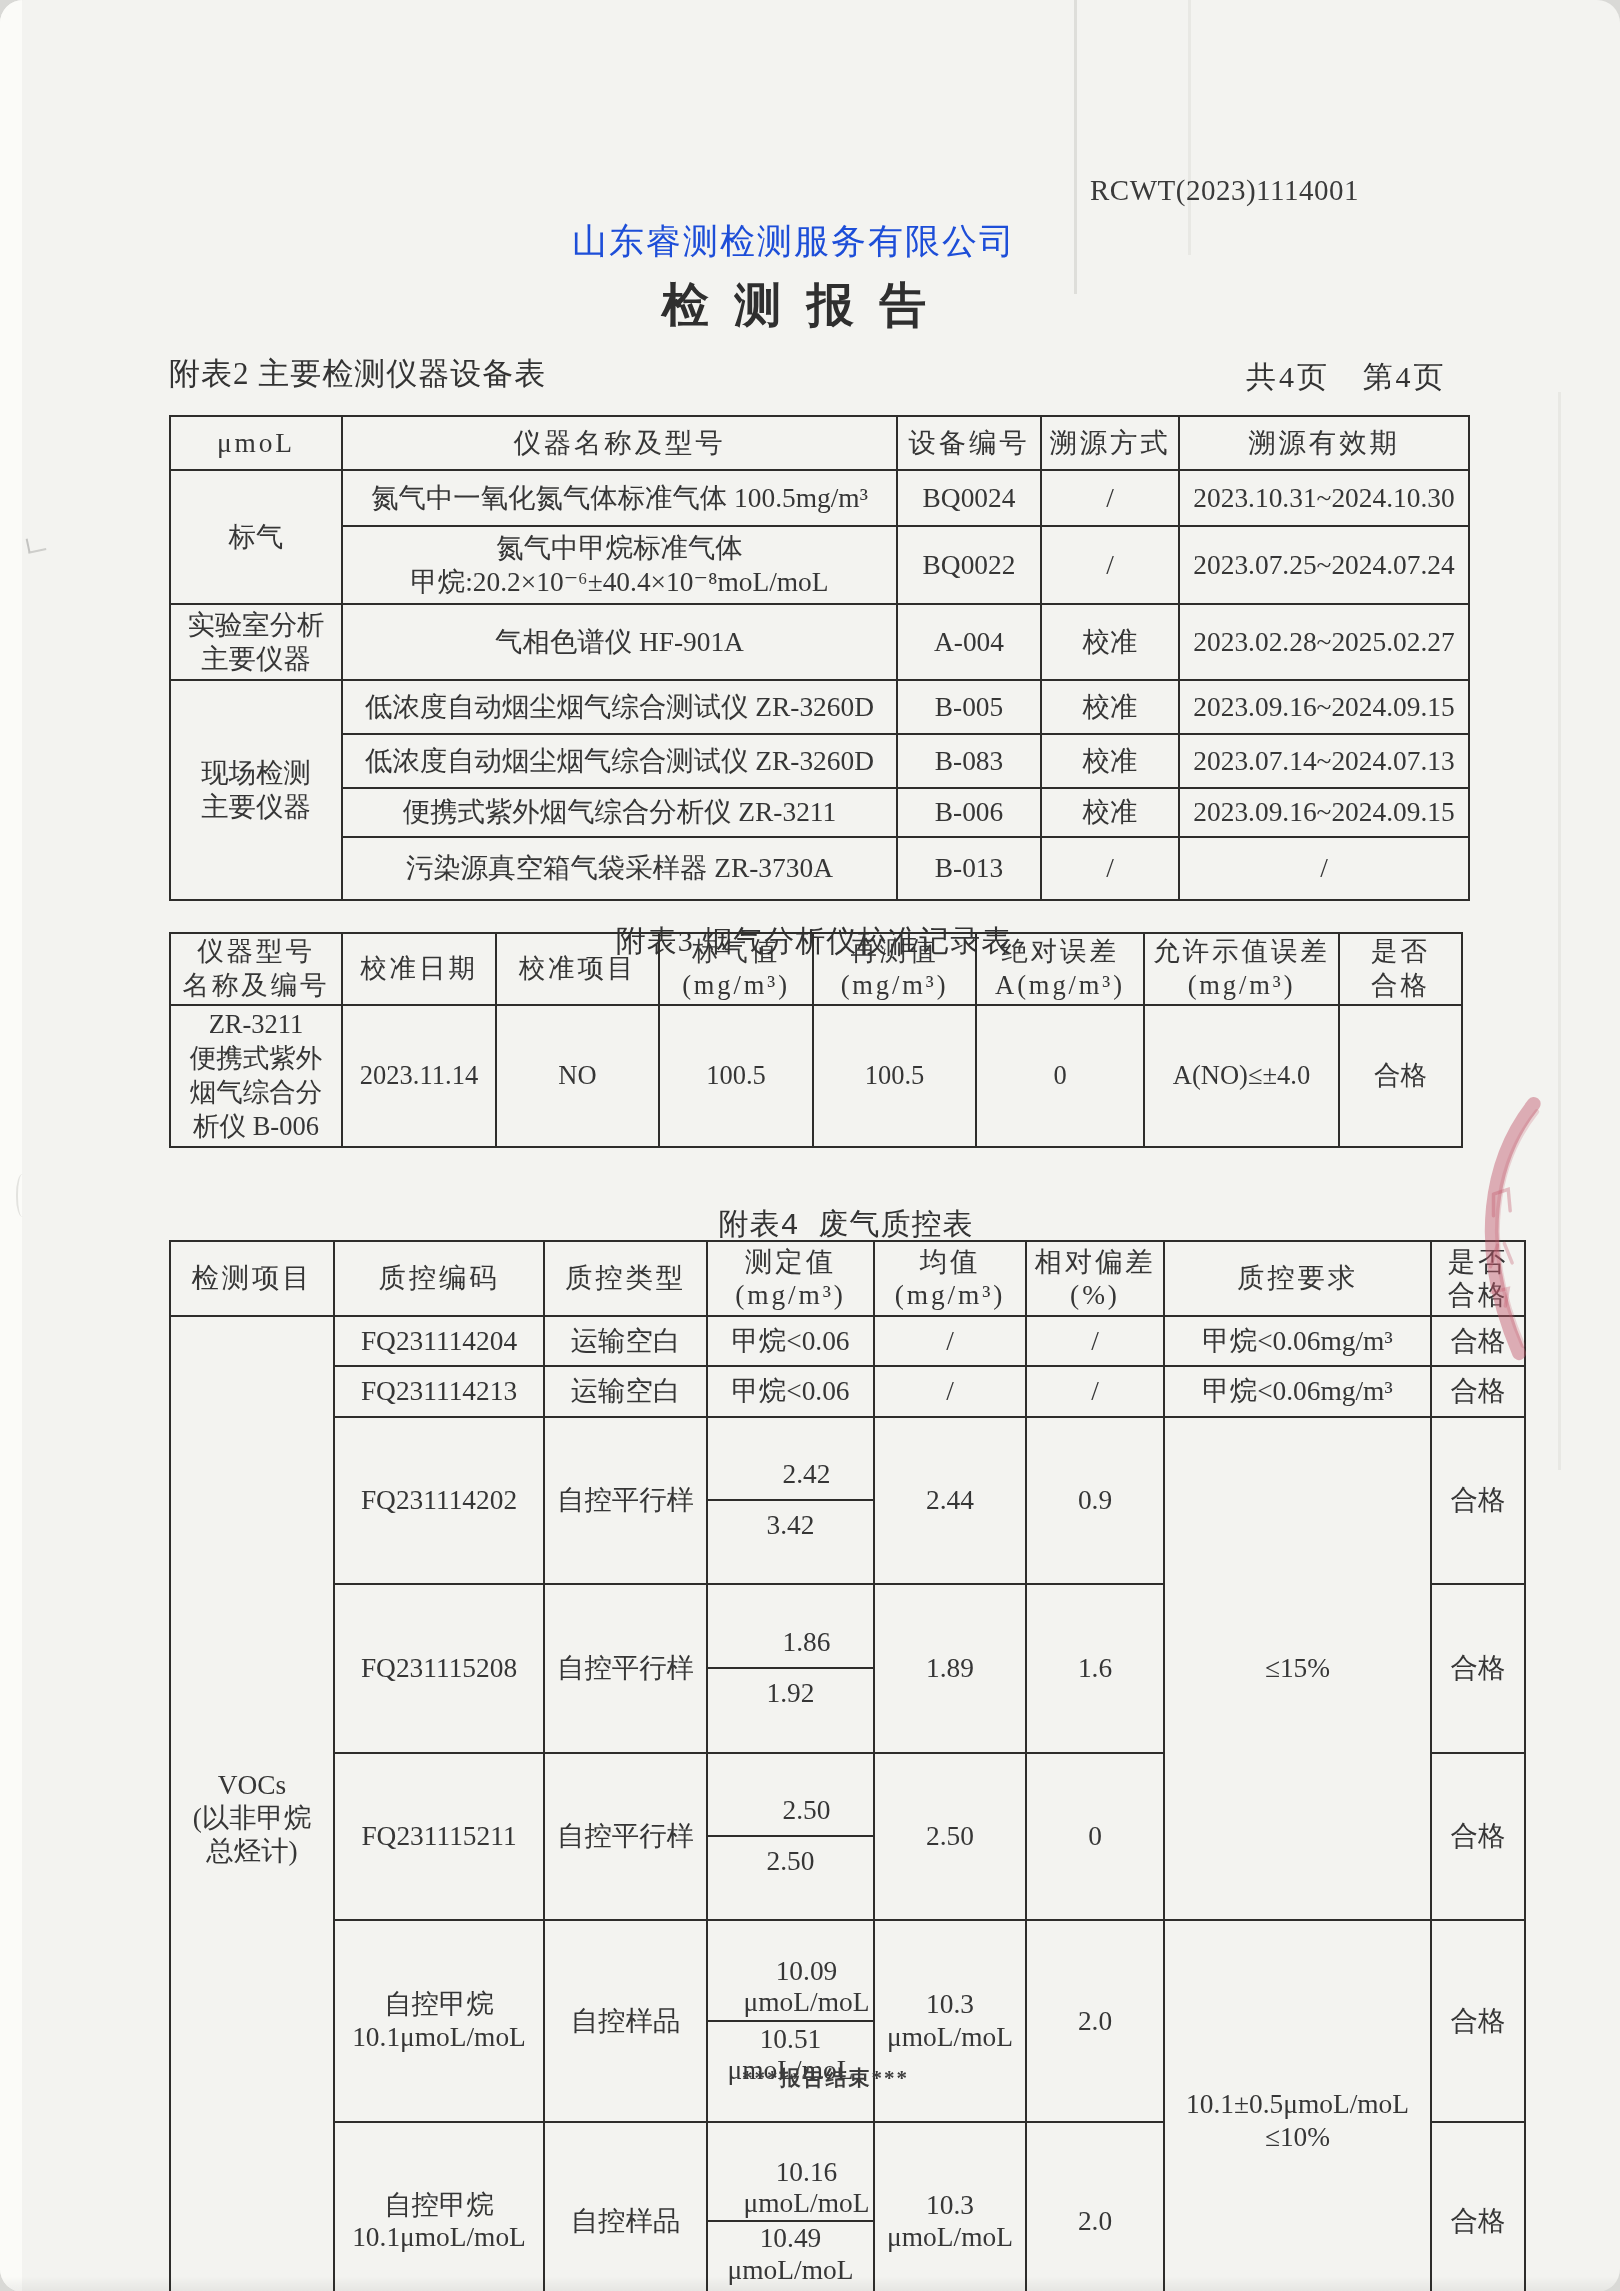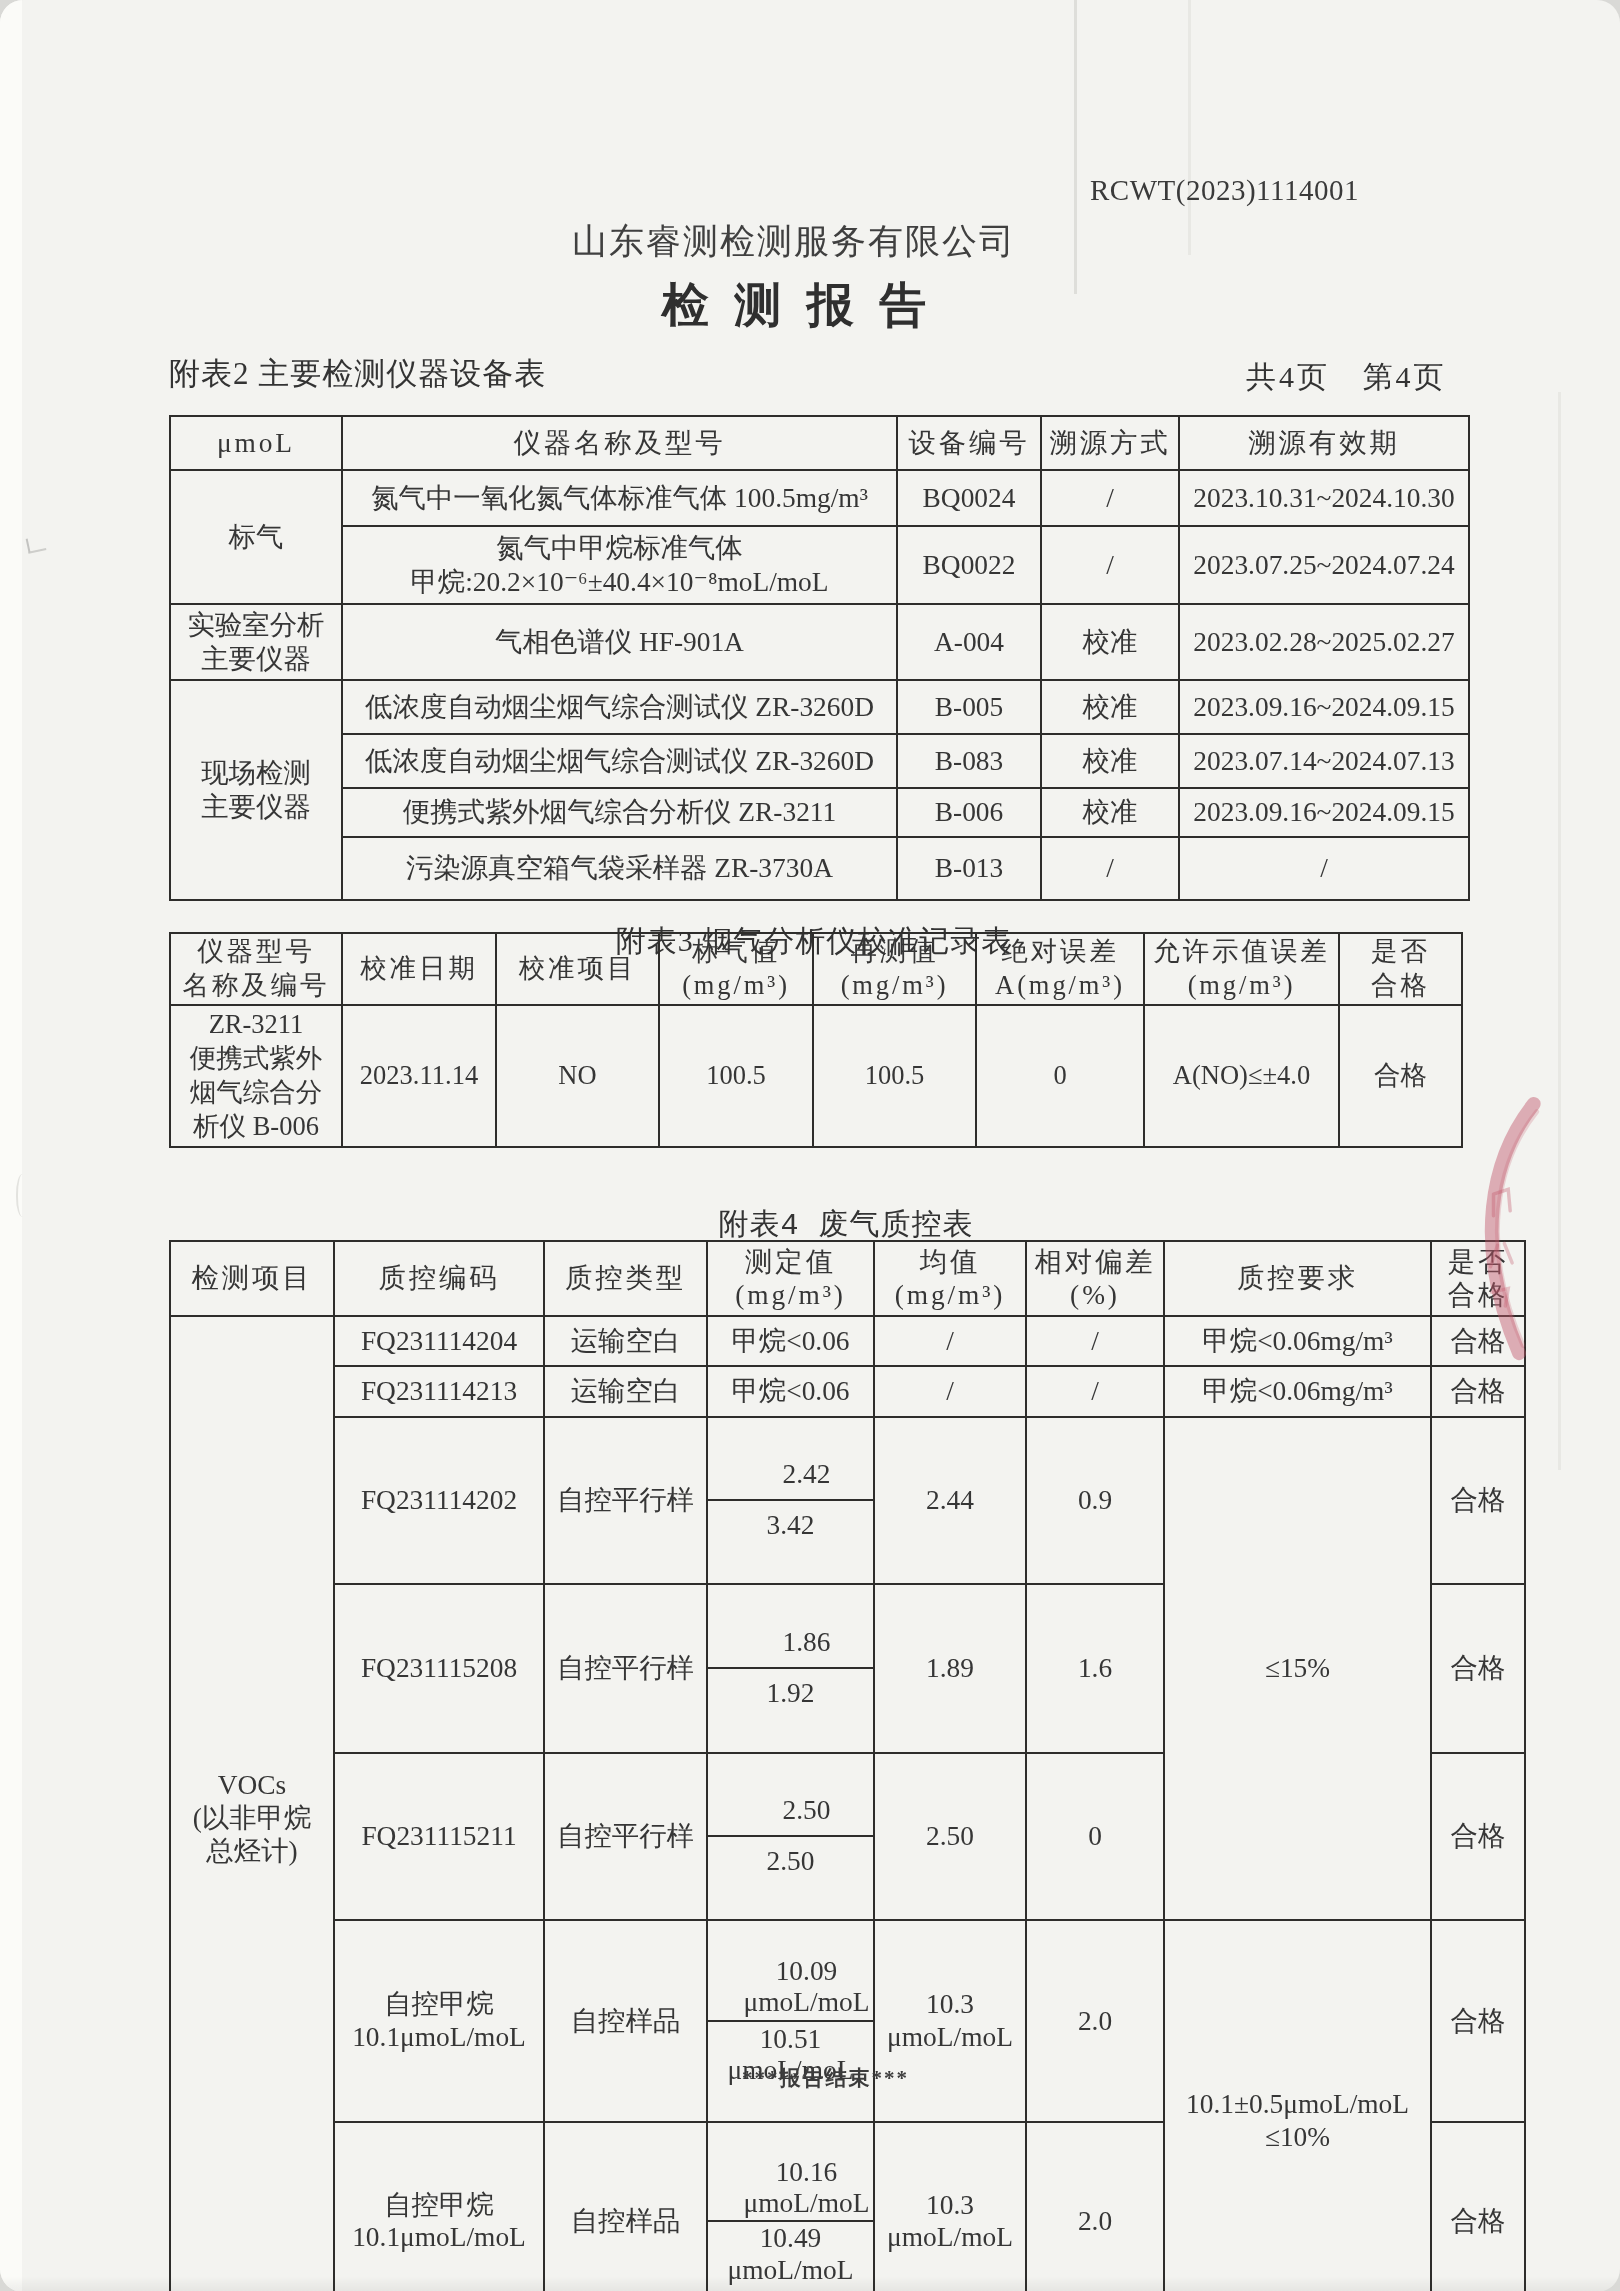--- a/index.html
+++ b/index.html
@@ -11,21 +11,21 @@
   }
   .abs{position:absolute;}
   .edge-strip{left:0;top:0;width:21.6px;height:2292px;background:#fbfbf8;}
   .crease{background:rgba(170,170,163,.28);}
   .crease2{background:rgba(175,175,168,.16);}
   .bottom-shade{left:0;top:2276px;width:1620px;height:15.7px;background:linear-gradient(rgba(0,0,0,0),rgba(0,0,0,.06));}
   .artifact1{left:27.4px;top:537px;width:15.7px;height:12.7px;border-left:2px solid rgba(120,120,118,.38);border-bottom:2px solid rgba(120,120,118,.30);transform:rotate(-12deg);}
   .artifact2{left:15.7px;top:1174px;width:11.8px;height:43px;border-left:2px solid rgba(140,140,136,.22);border-radius:50%;}
 
   .report-no{left:1090px;top:174px;width:323px;font-size:29px;letter-spacing:0.5px;color:#3a3a3a;}
-  .company{left:294px;top:218px;width:1000px;text-align:center;font-size:35px;letter-spacing:2px;color:#404040;}
+  .company{left:294px;top:218px;width:1000px;text-align:center;font-size:35px;letter-spacing:2px;color:#1d4ed8;}
   .doc-title{left:294px;top:274px;width:1000px;text-align:center;font-size:47px;font-weight:700;letter-spacing:25.5px;text-indent:25.5px;color:#2f2f2f;}
 
   .cap-row{left:169px;top:353px;width:1299px;height:39px;text-align:left;}
   .cap2{font-size:31px;letter-spacing:1px;color:#333;}
   .page-info{position:absolute;right:21.6px;top:3.9px;font-size:30px;letter-spacing:2.9px;color:#333;}
   .cap{text-align:center;font-size:30px;letter-spacing:1px;color:#333;}
 
   table{border-collapse:collapse;table-layout:fixed;position:absolute;}
   td,th{border:2px solid #2e2d2b;font-weight:normal;text-align:center;vertical-align:middle;
         white-space:pre-line;padding:0;color:#363636;overflow:hidden;}

